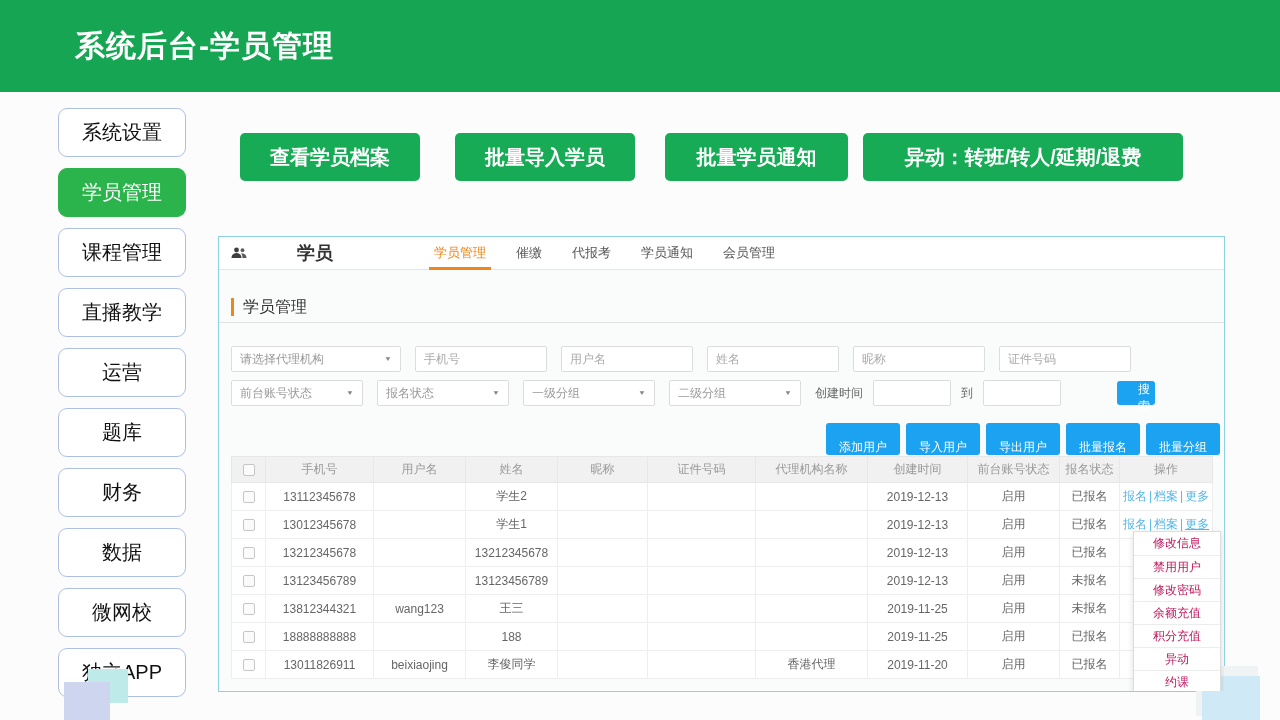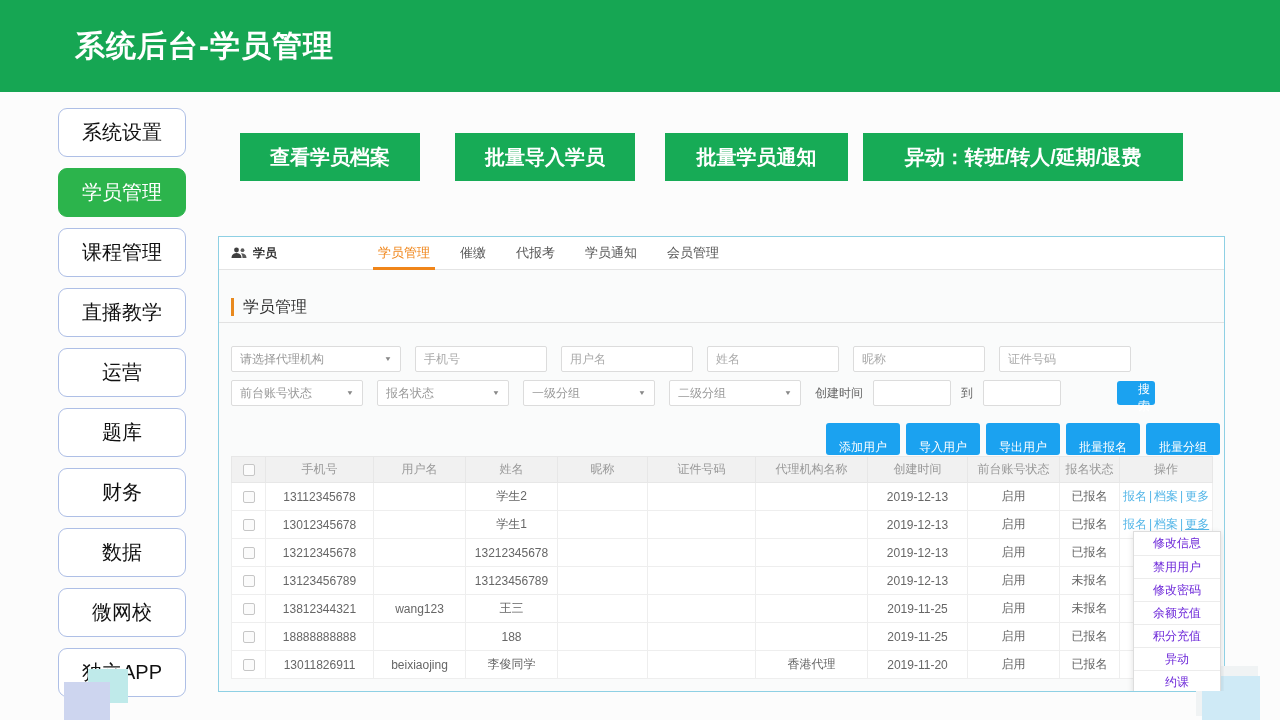--- a/index.html
+++ b/index.html
@@ -13,35 +13,35 @@
 
   
   .sidebar { position:absolute; left:58px; top:108px; width:128px; }
   .side-btn { height:49px; margin-bottom:11px; background:#fff; border:1px solid #aebfe6;
               border-radius:9px; display:flex; align-items:center; justify-content:center;
               font-size:20px; color:#111; cursor:pointer; }
   .side-btn.active { background:#2cb44c; border-color:#2cb44c; color:#fff; }
 
   
   .quick-actions { position:absolute; left:240px; top:133px; display:flex; }
-  .qa-btn { height:48px; background:#17ab56; color:#fff; border:none; border-radius:0;
+  .qa-btn { height:48px; background:#17ab56; color:#fff; border:none; border-radius:5px;
             font-size:20px; font-weight:bold; display:flex; align-items:center;
             justify-content:center; cursor:pointer;
             font-family:"Liberation Sans","DejaVu Sans",sans-serif; }
   .qa-0 { width:180px; margin-right:35px; }
   .qa-1 { width:180px; margin-right:30px; }
   .qa-2 { width:183px; margin-right:15px; }
   .qa-3 { width:320px; }
 
   
   .panel { position:absolute; left:218px; top:236px; width:1007px; height:456px;
            background:#fafbfb; border:1px solid #8ed0e4; overflow:hidden; }
   .tabs-row { position:absolute; left:0; top:0; right:0; height:33px; background:#fff;
               border-bottom:1px solid #e4e4e4; display:flex; align-items:center; padding:0 12px; }
-  .module { display:flex; align-items:center; font-size:12px; color:#333; font-weight:bold; }
+  .module { display:flex; align-items:center; font-size:18px; color:#333; font-weight:bold;gap:44px; }
   .module svg { margin-right:6px; }
   .tabs { display:flex; margin-left:86px; height:33px; }
   .tab { position:relative; padding:0 15px; font-size:13px; color:#555; line-height:31px; cursor:pointer; }
   .tab.active { color:#f08519; }
   .tab.active::after { content:''; position:absolute; left:10px; right:10px; bottom:0;
                        height:3px; background:#f08519; }
 
   .section-header { position:absolute; left:0; top:55px; right:0; height:31px;
                     border-bottom:1px solid #e2e2e2; padding-left:12px;
                     display:flex; align-items:center; }
@@ -82,21 +82,21 @@
   .red { color:#e03f3f; }
   .cbx { width:12px; height:12px; border:1px solid #c6c6c6; border-radius:2px; background:#fbfbfb;
          display:inline-block; vertical-align:middle; cursor:pointer; }
   .oplink { color:#54b6e8; cursor:pointer; }
   .opsep { color:#54b6e8; margin:0 2px; }
   .underline { text-decoration:underline; }
 
   
   .dropdown { position:absolute; left:914px; top:294px; width:88px; background:#fff;
               border:1px solid #ddd; box-shadow:0 2px 6px rgba(0,0,0,.12); z-index:5; }
-  .dd-item { height:23px; line-height:23px; text-align:center; font-size:12px; color:#6d28d9; cursor:pointer; }
+  .dd-item { height:23px; line-height:23px; text-align:center; font-size:12px; color:#be185d; cursor:pointer; }
   .dd-item + .dd-item { border-top:1px solid #ececec; }
 
   
   .decor { position:absolute; }
   .decor-bl-cyan { left:88px; top:669px; width:40px; height:34px; background:#bfeaea; }
   .decor-bl-lav  { left:64px; top:682px; width:46px; height:46px; background:#cdd5ef; }
   .decor-br-back { left:1196px; top:666px; width:62px; height:50px; background:#f0f3f4; }
   .decor-br-front{ left:1202px; top:676px; width:58px; height:44px; background:#cfeaf6; }
 </style>
 </head>

